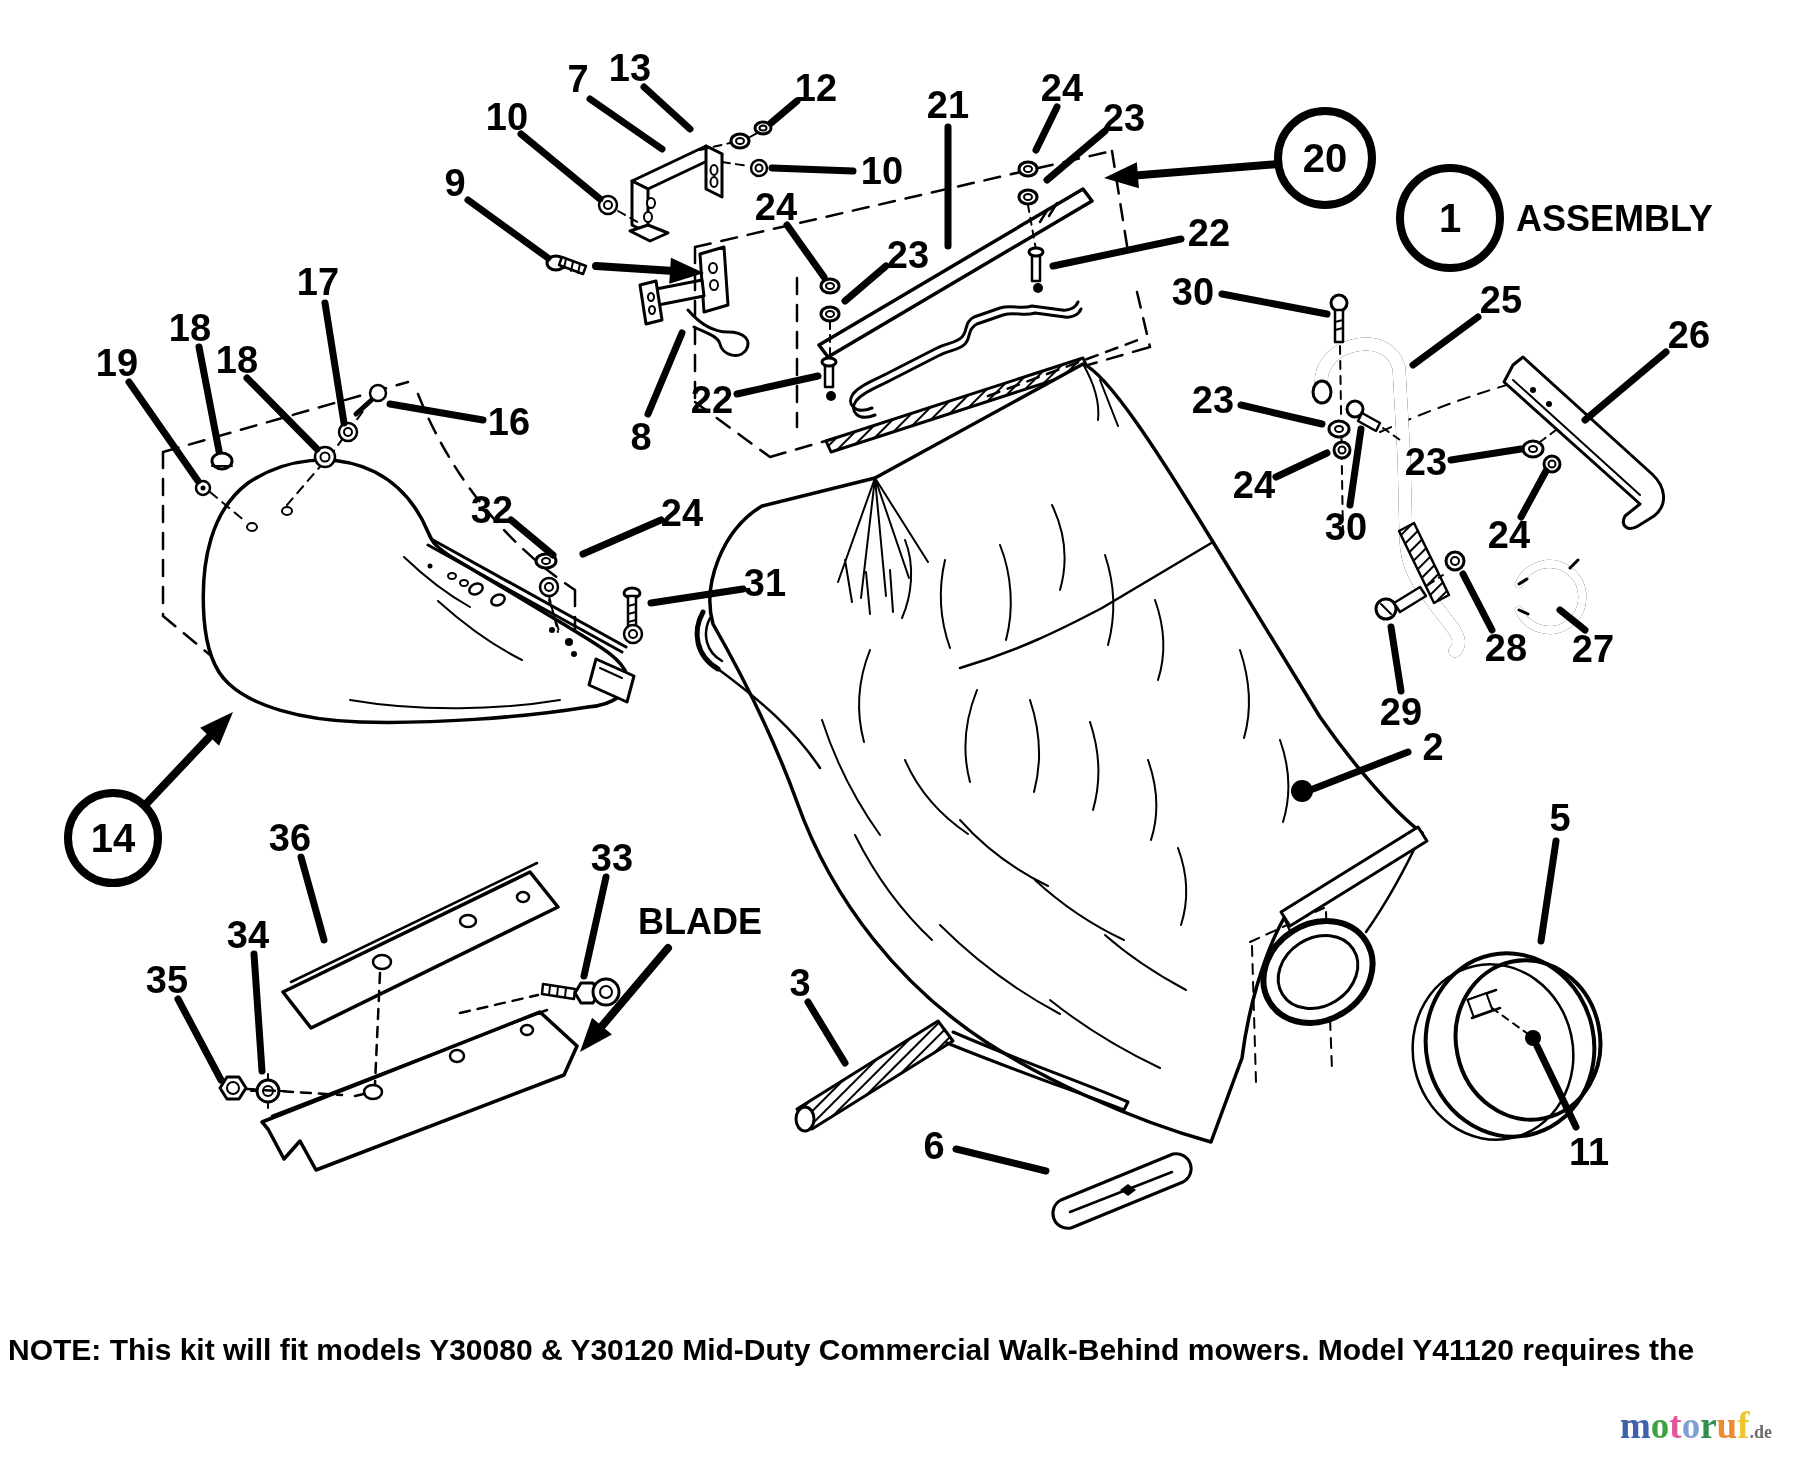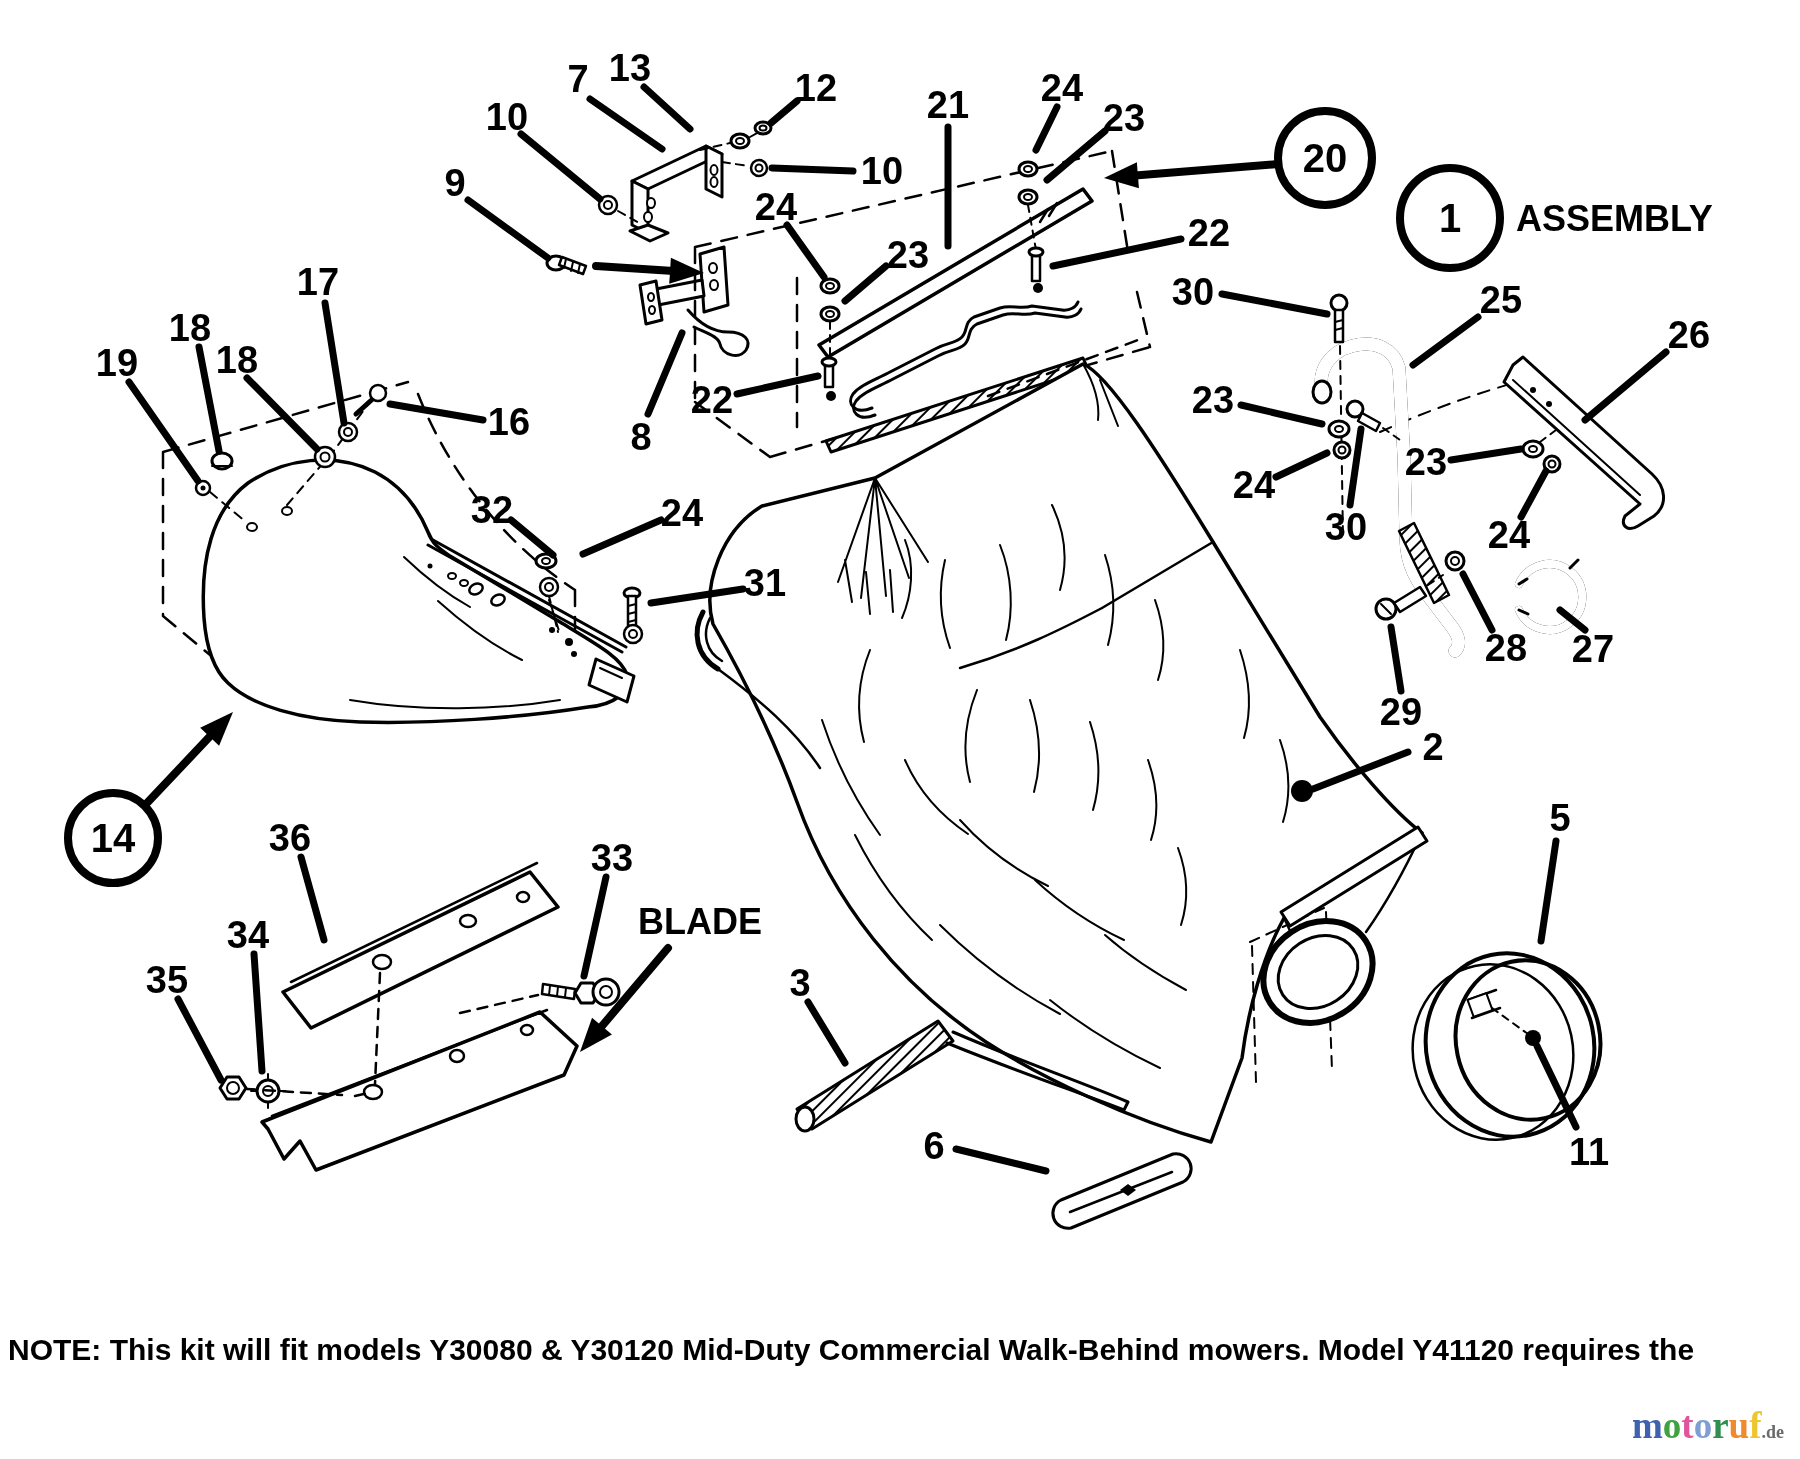--- a/index.html
+++ b/index.html
@@ -1,21 +1,21 @@
 <!DOCTYPE html>
 <html><head>
 <meta charset="utf-8">
 <style>
   html,body{margin:0;padding:0;background:#fff;}
   #stage{position:relative;width:1800px;height:1459px;background:#ffffff;overflow:hidden;
          font-family:"Liberation Sans",sans-serif;color:#000;}
   svg text{font-family:"Liberation Sans",sans-serif;font-weight:bold;fill:#000;}
   .note{position:absolute;left:0;top:1330px;width:100%;text-align:left;
         font-weight:bold;font-size:30px;line-height:39px;margin-left:8px;}
-  .watermark{position:absolute;right:16px;top:1404px;
+  .watermark{position:absolute;right:28px;top:1404px;
              font-family:"Liberation Serif",serif;font-weight:bold;font-size:37px;}
   .watermark .de{font-size:18px;font-weight:bold;}
 </style>
 </head>
 <body>
 
 <div id="stage">
   <svg id="diagram" width="1800" height="1459" viewBox="0 0 1800 1459">
     <defs>
       <pattern id="hatch" width="9" height="9" patternUnits="userSpaceOnUse" patternTransform="rotate(45)">

